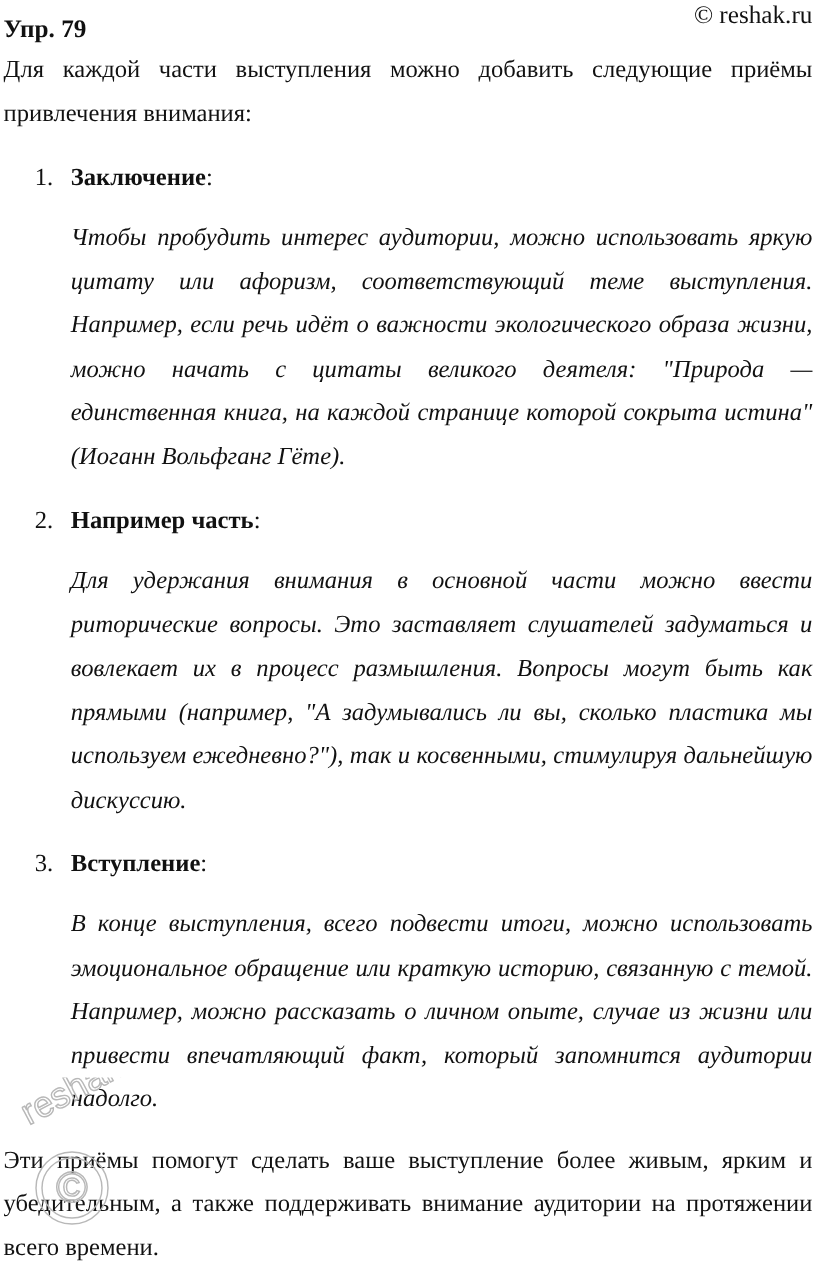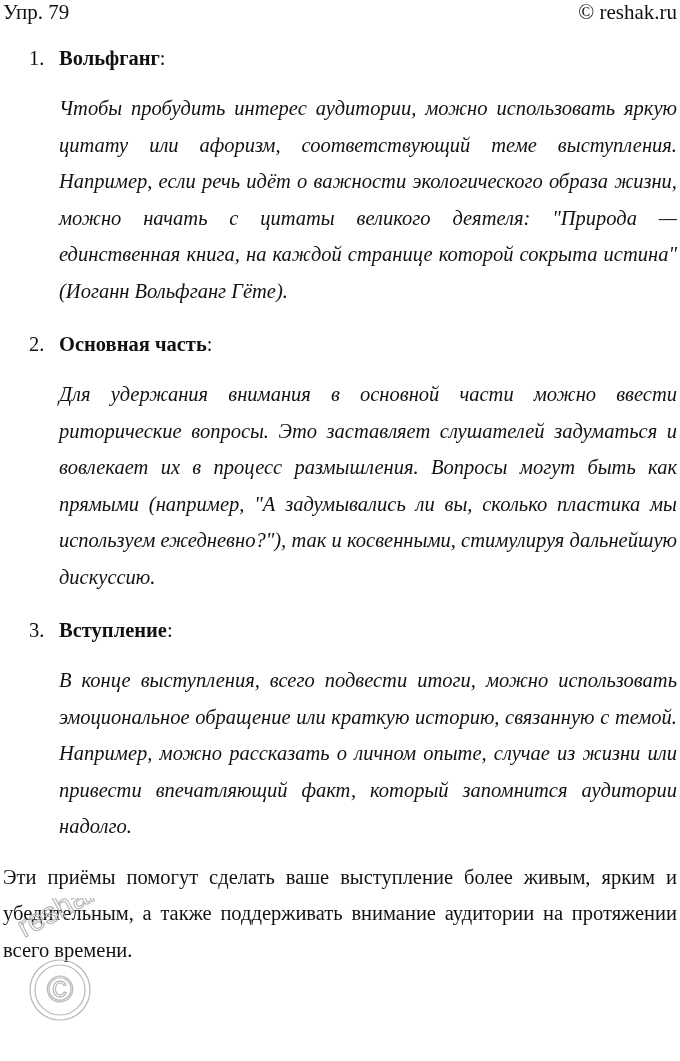--- a/index.html
+++ b/index.html
@@ -18,23 +18,23 @@
     .header {
       position: absolute;
       top: 0;
       left: 0;
       right: 0;
       height: 30px;
     }
     .ex-title {
       position: absolute;
       left: 3px;
-      top: 0px;
+      top: 12px;
       font-size: 21px;
-      font-weight: normal;
+      font-weight: bold;
       line-height: 24px;
     }
     .copyright {
       position: absolute;
       right: 3px;
       top: 0px;
       font-size: 21px;
       line-height: 24px;
       text-align: right;
     }
@@ -100,33 +100,34 @@
   </style>
 </head>
 <body>
 
 <div class="header">
   <span class="ex-title">Упр. 79</span>
   <span class="copyright">© reshak.ru</span>
 </div>
 
 <div class="content">
+  <p class="para intro">Для каждой части выступления можно добавить следующие приёмы привлечения внимания:</p>
 
   <ol class="list">
     <li class="list-item">
       <div class="item-head">
         <span class="item-num">1.</span>
-        <span class="item-title">Вольфганг</span><span class="item-colon">:</span>
+        <span class="item-title">Заключение</span><span class="item-colon">:</span>
       </div>
       <p class="item-body">Чтобы пробудить интерес аудитории, можно использовать яркую цитату или афоризм, соответствующий теме выступления. Например, если речь идёт о важности экологического образа жизни, можно начать с цитаты великого деятеля: "Природа — единственная книга, на каждой странице которой сокрыта истина" (Иоганн Вольфганг Гёте).</p>
     </li>
     <li class="list-item">
       <div class="item-head">
         <span class="item-num">2.</span>
-        <span class="item-title">Основная часть</span><span class="item-colon">:</span>
+        <span class="item-title">Например часть</span><span class="item-colon">:</span>
       </div>
       <p class="item-body">Для удержания внимания в основной части можно ввести риторические вопросы. Это заставляет слушателей задуматься и вовлекает их в процесс размышления. Вопросы могут быть как прямыми (например, "А задумывались ли вы, сколько пластика мы используем ежедневно?"), так и косвенными, стимулируя дальнейшую дискуссию.</p>
     </li>
     <li class="list-item">
       <div class="item-head">
         <span class="item-num">3.</span>
         <span class="item-title">Вступление</span><span class="item-colon">:</span>
       </div>
       <p class="item-body">В конце выступления, всего подвести итоги, можно использовать эмоциональное обращение или краткую историю, связанную с темой. Например, можно рассказать о личном опыте, случае из жизни или привести впечатляющий факт, который запомнится аудитории надолго.</p>
     </li>

